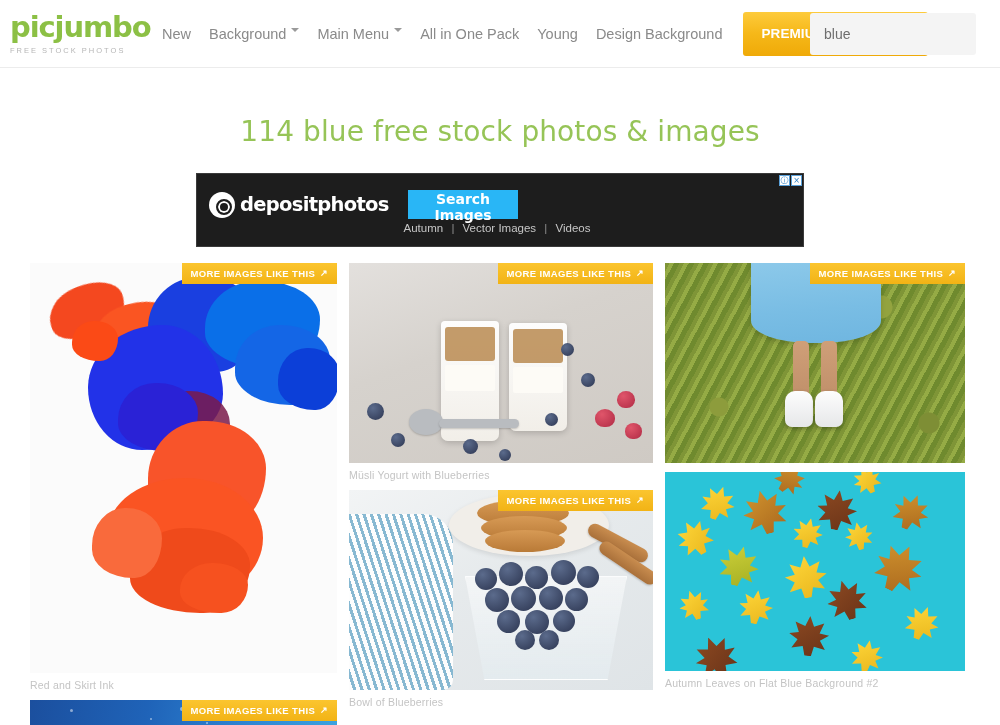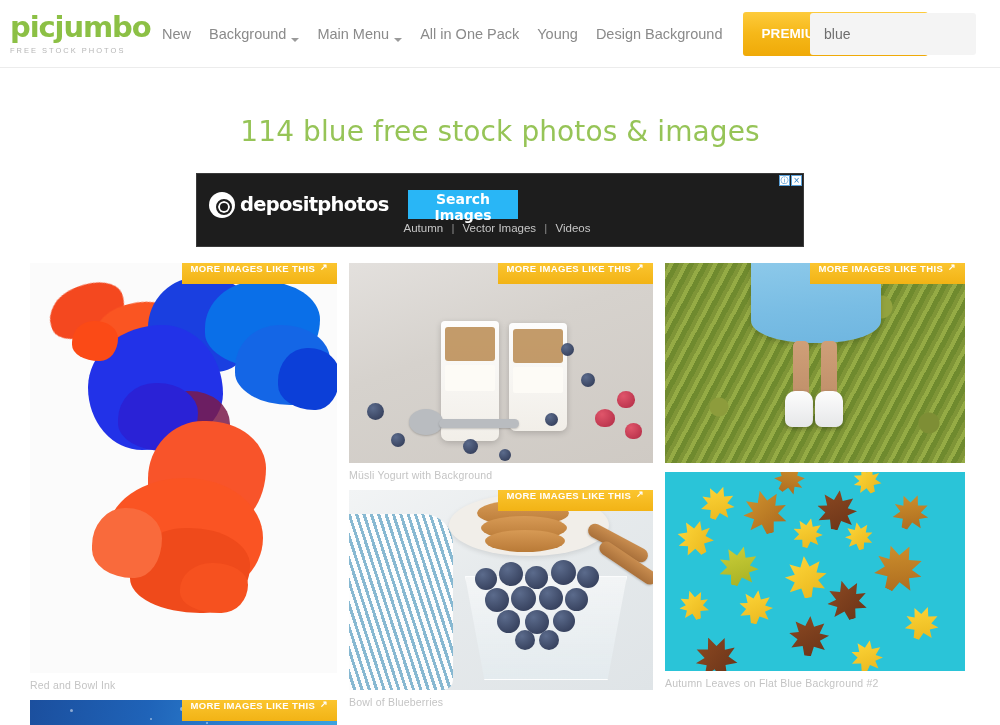--- a/index.html
+++ b/index.html
@@ -50,21 +50,21 @@
     margin-left: 21px;
     height: 68px;
   }
   .nav-item {
     font-size: 14.5px;
     color: #8a8a8a;
     padding: 0 9px;
     white-space: nowrap;
     cursor: pointer;
     display: flex;
-    align-items: flex-end;
+    align-items: flex-start;
     gap: 5px;
   }
   .caret {
     width: 0; height: 0;
     border-left: 4px solid transparent;
     border-right: 4px solid transparent;
     border-top: 4px solid #9a9a9a;
     display: inline-block;
     margin-top: 2px;
   }
@@ -261,21 +261,21 @@
     position: absolute;
     top: 0; right: 0;
     height: 21px;
     padding: 0 9px;
     background: linear-gradient(180deg, #fbc52f 0%, #f2b315 100%);
     color: #ffffff;
     font-size: 9.5px;
     font-weight: bold;
     letter-spacing: 0.35px;
     display: flex;
-    align-items: flex-start;
+    align-items: center;
     gap: 5px;
     cursor: pointer;
     z-index: 4;
     white-space: nowrap;
     font-family: "Liberation Sans", sans-serif;
   }
   .ext-ico { font-size: 9px; line-height: 9px; }
 
   
   .art-ink {
@@ -513,21 +513,21 @@
         <span class="blob ink-r5"></span>
         <span class="blob ink-r6"></span>
         <span class="blob ink-r7"></span>
         <span class="blob ink-r8"></span>
 
         <div class="more-btn">
           <span>MORE IMAGES LIKE THIS</span>
           <span class="ext-ico">↗</span>
         </div>
       </div>
-      <div class="caption">Red and Bowl Ink</div>
+      <div class="caption">Red and Skirt Ink</div>
     </div>
 
     <div class="photo-card">
       <div class="photo-frame art-bluegrad">
         <span class="spark" style="left:40px;top:9px;width:3px;height:3px"></span>
         <span class="spark" style="left:120px;top:18px;width:2px;height:2px"></span>
         <span class="spark" style="left:150px;top:7px;width:4px;height:4px"></span>
         <span class="spark" style="left:176px;top:22px;width:2px;height:2px"></span>
         <div class="more-btn">
           <span>MORE IMAGES LIKE THIS</span>
@@ -555,21 +555,21 @@
         <span class="rasp" style="left:268px;top:128px;width:18px;height:17px"></span>
         <span class="rasp" style="left:276px;top:160px;width:17px;height:16px"></span>
         <span class="spoon" style="left:60px;top:146px;width:34px;height:26px"></span>
         <span class="spoon" style="left:90px;top:156px;width:80px;height:9px;border-radius:5px"></span>
 
         <div class="more-btn">
           <span>MORE IMAGES LIKE THIS</span>
           <span class="ext-ico">↗</span>
         </div>
       </div>
-      <div class="caption">Müsli Yogurt with Background</div>
+      <div class="caption">Müsli Yogurt with Blueberries</div>
     </div>
 
     <div class="photo-card">
       <div class="photo-frame art-bowl">
         <span class="cloth"></span>
         <span class="plate"></span>
         <span class="pancake" style="left:128px;top:10px;width:92px;height:26px"></span>
         <span class="pancake" style="left:132px;top:26px;width:86px;height:24px"></span>
         <span class="pancake" style="left:136px;top:40px;width:80px;height:22px"></span>
         <span class="cinnamon" style="left:236px;top:46px;transform:rotate(28deg)"></span>

